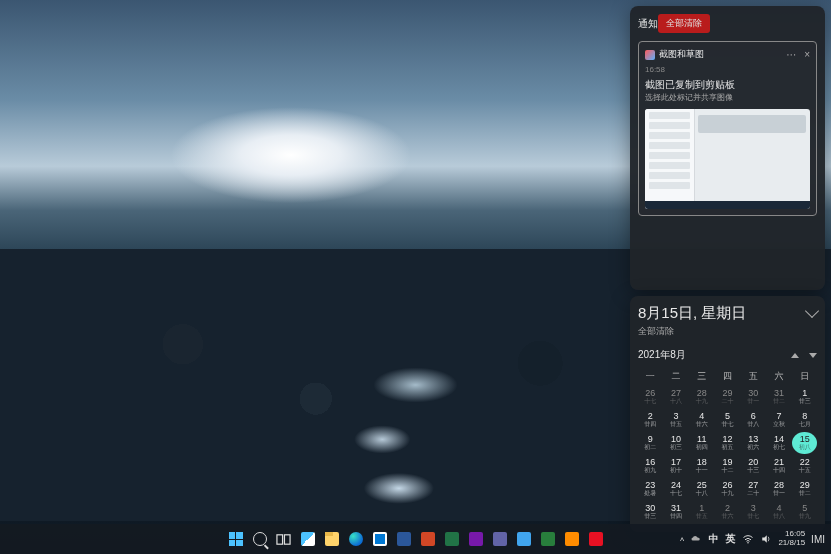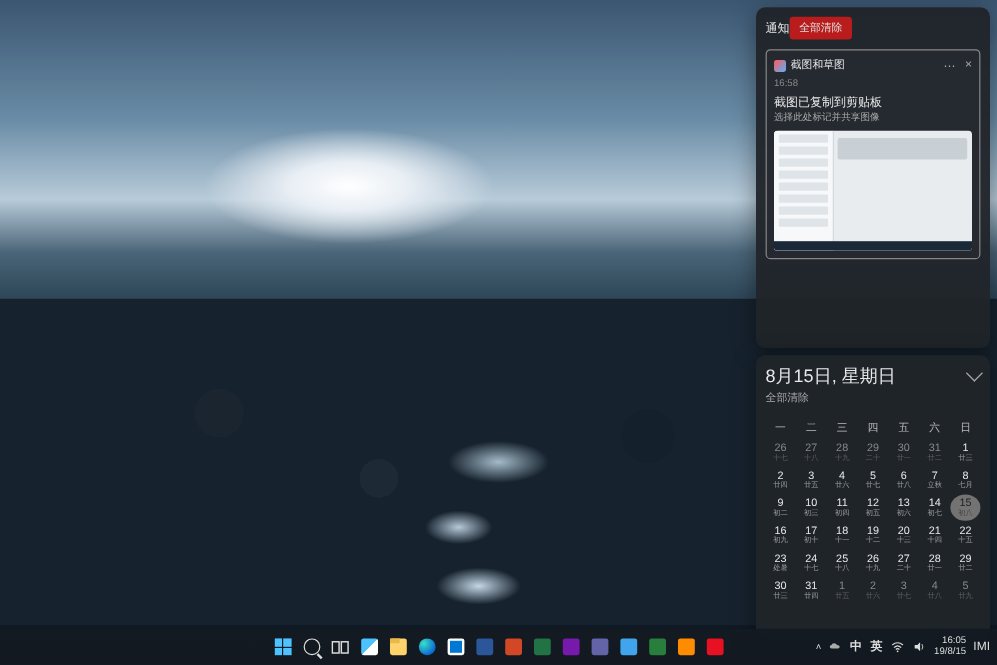--- a/index.html
+++ b/index.html
@@ -43,21 +43,21 @@
 .month-row{display:flex;justify-content:space-between;align-items:center;margin-bottom:6px}
 .month-lbl{font-size:10px;color:#e8e8e8}
 .month-nav{display:flex;gap:10px}
 .arr-up,.arr-dn{width:0;height:0;border-left:4px solid transparent;border-right:4px solid transparent;cursor:pointer}
 .arr-up{border-bottom:5px solid #aaa}
 .arr-dn{border-top:5px solid #aaa}
 .grid{display:grid;grid-template-columns:repeat(7,1fr);gap:1px;text-align:center}
 .wd{font-size:9px;color:#bbb;padding:2px 0}
 .day{font-size:9px;color:#888;padding:2px 0;border-radius:50%;position:relative;cursor:pointer}
 .day.cur{color:#e8e8e8}
-.day.sel{background:#737373;color:#222}
+.day.sel{background:#5eead4;color:#222}
 .day .ln{display:block;font-size:6px;color:inherit;opacity:0.6;margin-top:-1px}
 .taskbar{position:absolute;bottom:0;left:0;right:0;height:30px;background:rgba(20,26,34,0.92);display:flex;align-items:center}
 .tb-center{position:absolute;left:50%;transform:translateX(-50%);display:flex;gap:4px;align-items:center}
 .tb-ico{width:20px;height:20px;border-radius:3px;display:flex;align-items:center;justify-content:center;cursor:pointer}
 .tb-right{position:absolute;right:6px;display:flex;align-items:center;gap:6px;font-size:8px;color:#ddd}
 .clock{text-align:right;line-height:1.1}
 .win-logo{display:grid;grid-template-columns:1fr 1fr;gap:1px;width:14px;height:14px}
 .win-logo div{background:#4cc2ff}
 .srch{width:14px;height:14px;border:1.5px solid #ddd;border-radius:50%;position:relative}
 .srch::after{content:"";position:absolute;width:5px;height:1.5px;background:#ddd;bottom:-2px;right:-3px;transform:rotate(45deg)}
@@ -123,20 +123,27 @@
   </div>
 </div>
 
 <div class="panel cal-panel">
   <div class="date-hdr">
     <div>
       <div class="date-l1">8月15日, 星期日</div>
       <div class="date-l2">全部清除</div>
     </div>
     <div class="chev"></div>
+  </div>
+  <div class="month-row">
+    <span class="month-lbl">2021年8月</span>
+    <div class="month-nav">
+      <div class="arr-up"></div>
+      <div class="arr-dn"></div>
+    </div>
   </div>
   <div class="grid" id="cal-grid">
       <div class="wd">一</div>
       <div class="wd">二</div>
       <div class="wd">三</div>
       <div class="wd">四</div>
       <div class="wd">五</div>
       <div class="wd">六</div>
       <div class="wd">日</div>
       <div class="day">26<span class="ln">十七</span></div>
@@ -253,17 +260,17 @@
     <svg class="tray-svg" viewBox="0 0 16 16">
         <path d="M2 6 Q8 1 14 6 M4 9 Q8 5 12 9 M6 11 Q8 9 10 11" stroke="#ddd" fill="none" stroke-width="1.3"></path>
         <circle cx="8" cy="13" r="1" fill="#ddd"></circle>
       </svg>
     <svg class="tray-svg" viewBox="0 0 16 16">
         <path d="M3 6 L6 6 L9 3 L9 13 L6 10 L3 10 Z" fill="#ddd"></path>
         <path d="M11 5 Q13 8 11 11" stroke="#ddd" fill="none"></path>
       </svg>
     <div class="clock">
       <div>16:05</div>
-      <div>19/8/15</div>
+      <div>21/8/15</div>
     </div>
     <span class="imi">IMI</span>
   </div>
 </div>
 
 </body></html>

